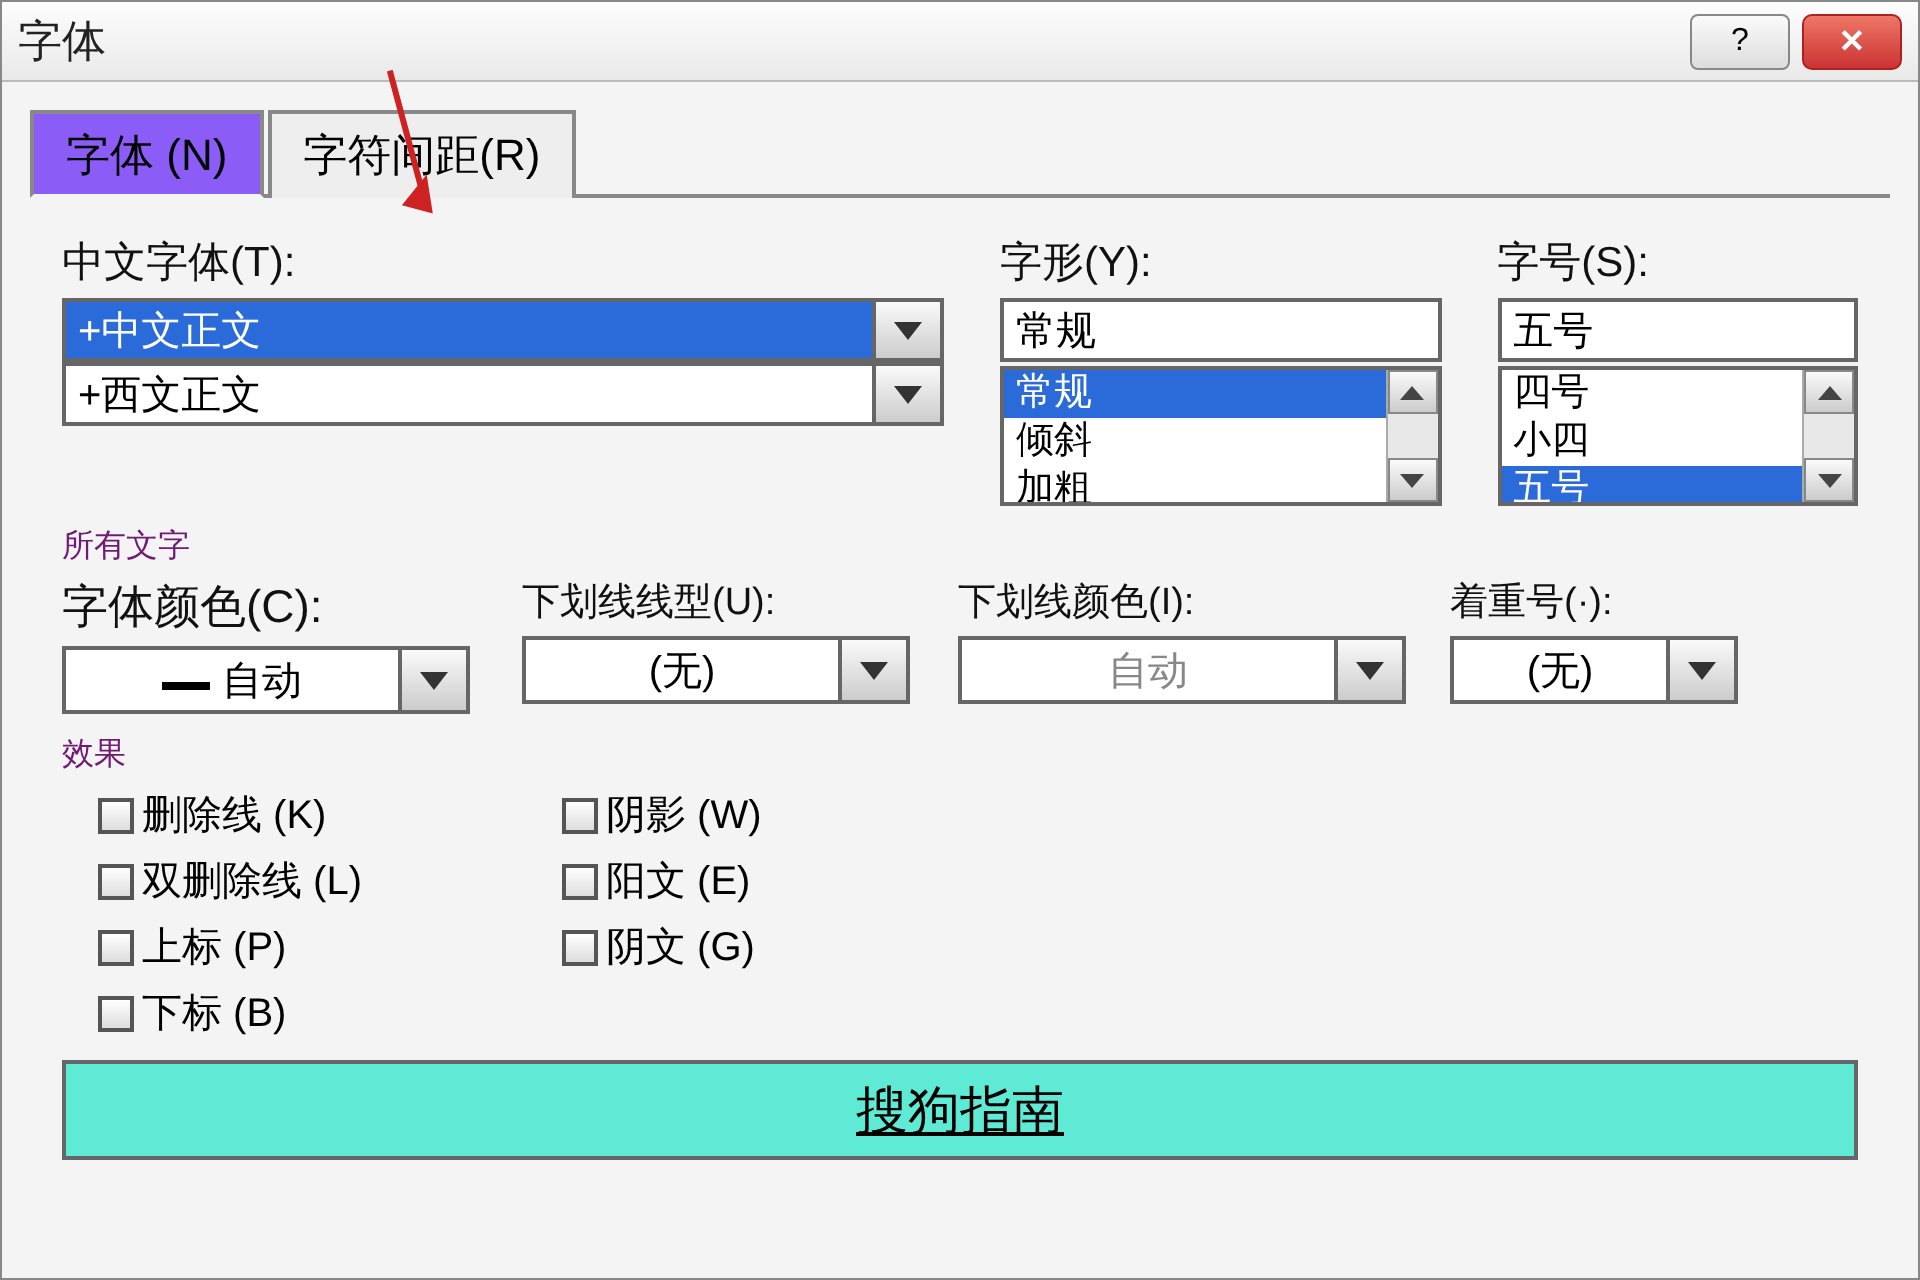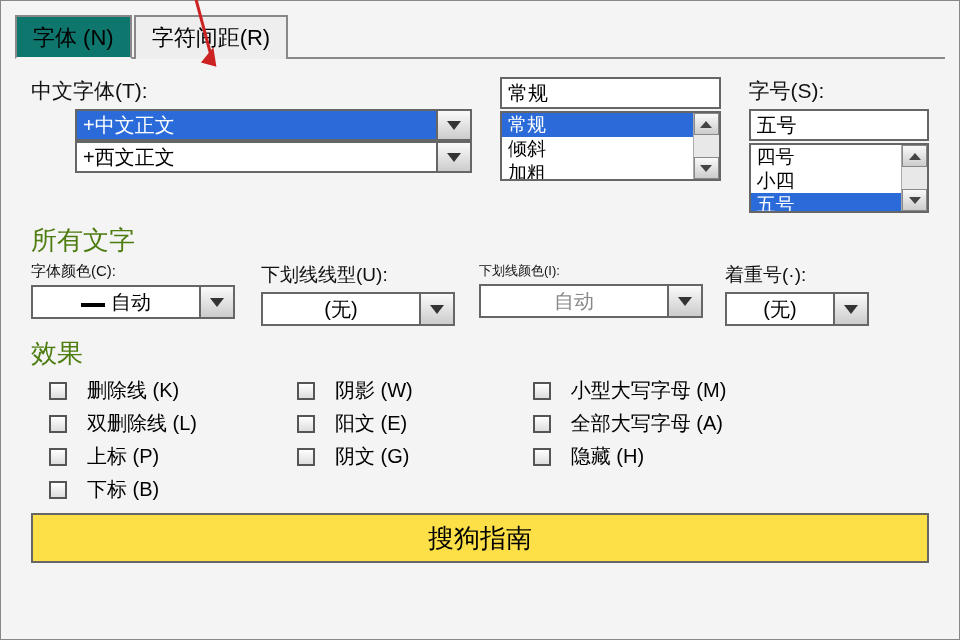--- a/index.html
+++ b/index.html
@@ -7,59 +7,70 @@
 .window { width: 960px; height: 640px; background: #f4f4f4; border: 1px solid #888; position: relative; }
 .titlebar { height: 40px; background: linear-gradient(#fdfdfd,#e9e9e9); border-bottom: 1px solid #bbb; display: flex; align-items: center; padding: 0 8px; }
 .titlebar .title { font-size: 22px; color: #222; flex: 1; }
 .titlebar .btns { display: flex; gap: 6px; }
 .wbtn { width: 50px; height: 28px; border: 1px solid #888; border-radius: 4px; background: linear-gradient(#fafafa,#ddd); display: flex; align-items: center; justify-content: center; font-size: 16px; }
 .wbtn.close { background: linear-gradient(#e76,#c33); color: #fff; border-color: #a22; border-radius: 5px; }
 .wbtn.close span { font-weight: bold; }
 .tabbar { padding: 12px 14px 0 14px; position: relative; }
 .tabs { display: flex; border-bottom: 2px solid #888; }
 .tab { padding: 6px 16px 4px 16px; font-size: 22px; border: 2px solid #888; border-bottom: none; background: #eee; margin-right: 2px; position: relative; top: 2px; }
-.tab.active { background: #0f766e; border-bottom: 2px solid #f4f4f4; }
+.tab.active { background: #8b5cf6; border-bottom: 2px solid #f4f4f4; }
 .content { padding: 18px 30px 0 30px; border-radius: 32px; }
 .row { display: flex; gap: 28px; }
 .col { flex: 1; }
 .lbl { font-size: 21px; color: #111; margin-bottom: 4px; display: block; }
-.combo { display: flex; margin-left: 44px; }
+.combo { display: flex; }
 .combo input { flex: 1; height: 32px; border: 2px solid #666; font-size: 20px; padding: 0 6px; background: #fff; }
 .combo button { width: 34px; height: 32px; border: 2px solid #666; border-left: none; background: linear-gradient(#fafafa,#ccc); }
 .tri { width: 0; height: 0; border-left: 7px solid transparent; border-right: 7px solid transparent; border-top: 9px solid #333; margin: auto; }
 .combo.sel input { background: #2a6bd9; color: #fff; }
 .listbox { border: 2px solid #666; background: #fff; height: 70px; display: flex; }
 .listbox .items { flex: 1; font-size: 19px; overflow: hidden; }
 .listbox .items div { padding: 1px 6px; line-height: 22px; }
 .listbox .items div.sel { background: #2a6bd9; color: #fff; }
 .listbox .scroll { width: 26px; background: #e8e8e8; border-left: 1px solid #aaa; display: flex; flex-direction: column; justify-content: space-between; }
 .sbtn { height: 22px; background: linear-gradient(#fafafa,#ccc); border: 1px solid #888; display: flex; }
 .stri-up { width:0;height:0;border-left:6px solid transparent;border-right:6px solid transparent;border-bottom:7px solid #444;margin:auto;}
 .stri-dn { width:0;height:0;border-left:6px solid transparent;border-right:6px solid transparent;border-top:7px solid #444;margin:auto;}
 .textinput { height: 32px; border: 2px solid #666; background: #fff; font-size: 20px; padding: 0 6px; width: 100%; }
-.seclbl { font-size: 26px; color: #4d7c0f; margin: 10px 0 4px 0; display: block; }
+.seclbl { font-size: 16px; color: #701a75; margin: 10px 0 4px 0; display: block; }
 .row2 { display: flex; gap: 18px; margin-top: 4px; }
 .cell { display: flex; flex-direction: column; }
 .dropdown { display: flex; }
 .dropdown .val { height: 34px; border: 2px solid #666; background: #fff; font-size: 20px; display: flex; align-items: center; justify-content: center; padding: 0 6px; }
 .dropdown .btn { width: 34px; height: 34px; border: 2px solid #666; border-left: none; background: linear-gradient(#fafafa,#ccc); display:flex; }
 .swatch { width: 24px; height: 10px; border-bottom: 4px solid #000; margin-right: 6px; }
 .chkgrid { display: flex; gap: 40px; margin-top: 6px; margin-left: 18px; }
 .chkcol { display: flex; flex-direction: column; gap: 6px; }
-.chk { display: flex; align-items: center; gap: 20px; font-size: 20px; }
+.chk { display: flex; align-items: center; gap: 4px; font-size: 20px; }
 .box { width: 18px; height: 18px; border: 2px solid #555; background: linear-gradient(#fff,#ddd); }
-.preview { border: 2px solid #666; height: 50px; margin-top: 10px; display: flex; align-items: center; justify-content: center; font-size: 26px; background: #fde047; }
+.preview { border: 2px solid #666; height: 50px; margin-top: 10px; display: flex; align-items: center; justify-content: center; font-size: 26px; background: #5eead4; text-decoration: underline; }
 .arrow { position: absolute; pointer-events:none; }
 .arrowline { position:absolute; width:3px; height:68px; background:#c22; transform-origin:top; }
 .arrowhead { position:absolute; width:0;height:0;border-left:8px solid transparent;border-right:8px solid transparent;border-bottom:18px solid #c22; }
 </style>
 </head>
 <body>
 
 <div class="window">
+  <div class="titlebar">
+    <div class="title">字体</div>
+    <div class="btns">
+      <div class="wbtn">
+          <span>?</span>
+        </div>
+      <div class="wbtn close">
+          <span>✕</span>
+        </div>
+    </div>
+  </div>
 
   <div class="tabbar">
     <div class="tabs">
       <div class="tab active">字体 (N)</div>
       <div class="tab">字符间距(R)</div>
     </div>
     <div class="arrow" style="left:210px; top:130px;">
       <div class="arrowhead" style="left:-8px; top:-84px; transform:rotate(15deg);"></div>
       <div class="arrowline" style="left:0; top:-70px; transform:rotate(-195deg);"></div>
     </div>
@@ -77,20 +88,21 @@
         </div>
         <div class="combo">
           <input readonly="" value="+西文正文" style="">
           <button>
               <div class="tri"></div>
             </button>
         </div>
       </div>
 
       <div class="col" style="flex:0.55">
+        <span class="lbl">字形(Y):</span>
         <input class="textinput" value="常规" style="">
         <div class="listbox" style="margin-top:2px">
           <div class="items">
             <div class="sel">常规</div>
             <div>倾斜</div>
             <div>加粗</div>
           </div>
           <div class="scroll">
             <div class="sbtn">
                 <div class="stri-up"></div>
@@ -119,42 +131,42 @@
                 <div class="stri-dn"></div>
               </div>
           </div>
         </div>
       </div>
     </div>
 
     <span class="seclbl">所有文字</span>
     <div class="row2">
       <div class="cell" style="width:212px">
-        <span class="lbl" style="font-size:15px">字体颜色(C):</span>
+        <span class="lbl" style="font-size:23px">字体颜色(C):</span>
         <div class="dropdown">
           <div class="val" style="width:170px">
               <span class="swatch"></span>
               <span>自动</span>
             </div>
           <div class="btn">
               <div class="tri" style="margin:auto"></div>
             </div>
         </div>
       </div>
       <div class="cell" style="width:200px">
         <span class="lbl" style="font-size:19px">下划线线型(U):</span>
         <div class="dropdown">
           <div class="val" style="width:160px">(无)</div>
           <div class="btn">
               <div class="tri" style="margin:auto"></div>
             </div>
         </div>
       </div>
       <div class="cell" style="width:228px">
-        <span class="lbl" style="font-size:13px">下划线颜色(I):</span>
+        <span class="lbl" style="font-size:19px">下划线颜色(I):</span>
         <div class="dropdown">
           <div class="val" style="width:190px;color:#888">自动</div>
           <div class="btn">
               <div class="tri" style="margin:auto"></div>
             </div>
         </div>
       </div>
       <div class="cell" style="width:160px">
         <span class="lbl" style="font-size:19px">着重号(·):</span>
         <div class="dropdown">
@@ -193,33 +205,19 @@
           </label>
         <label class="chk">
             <span class="box"></span>
             <span>阳文 (E)</span>
           </label>
         <label class="chk">
             <span class="box"></span>
             <span>阴文 (G)</span>
           </label>
       </div>
-      <div class="chkcol" style="margin-left:80px">
-        <label class="chk">
-            <span class="box"></span>
-            <span>小型大写字母 (M)</span>
-          </label>
-        <label class="chk">
-            <span class="box"></span>
-            <span>全部大写字母 (A)</span>
-          </label>
-        <label class="chk">
-            <span class="box"></span>
-            <span>隐藏 (H)</span>
-          </label>
-      </div>
     </div>
 
     <div class="preview">
       <span>搜狗指南</span>
     </div>
   </div>
 </div>
 
 </body></html>

